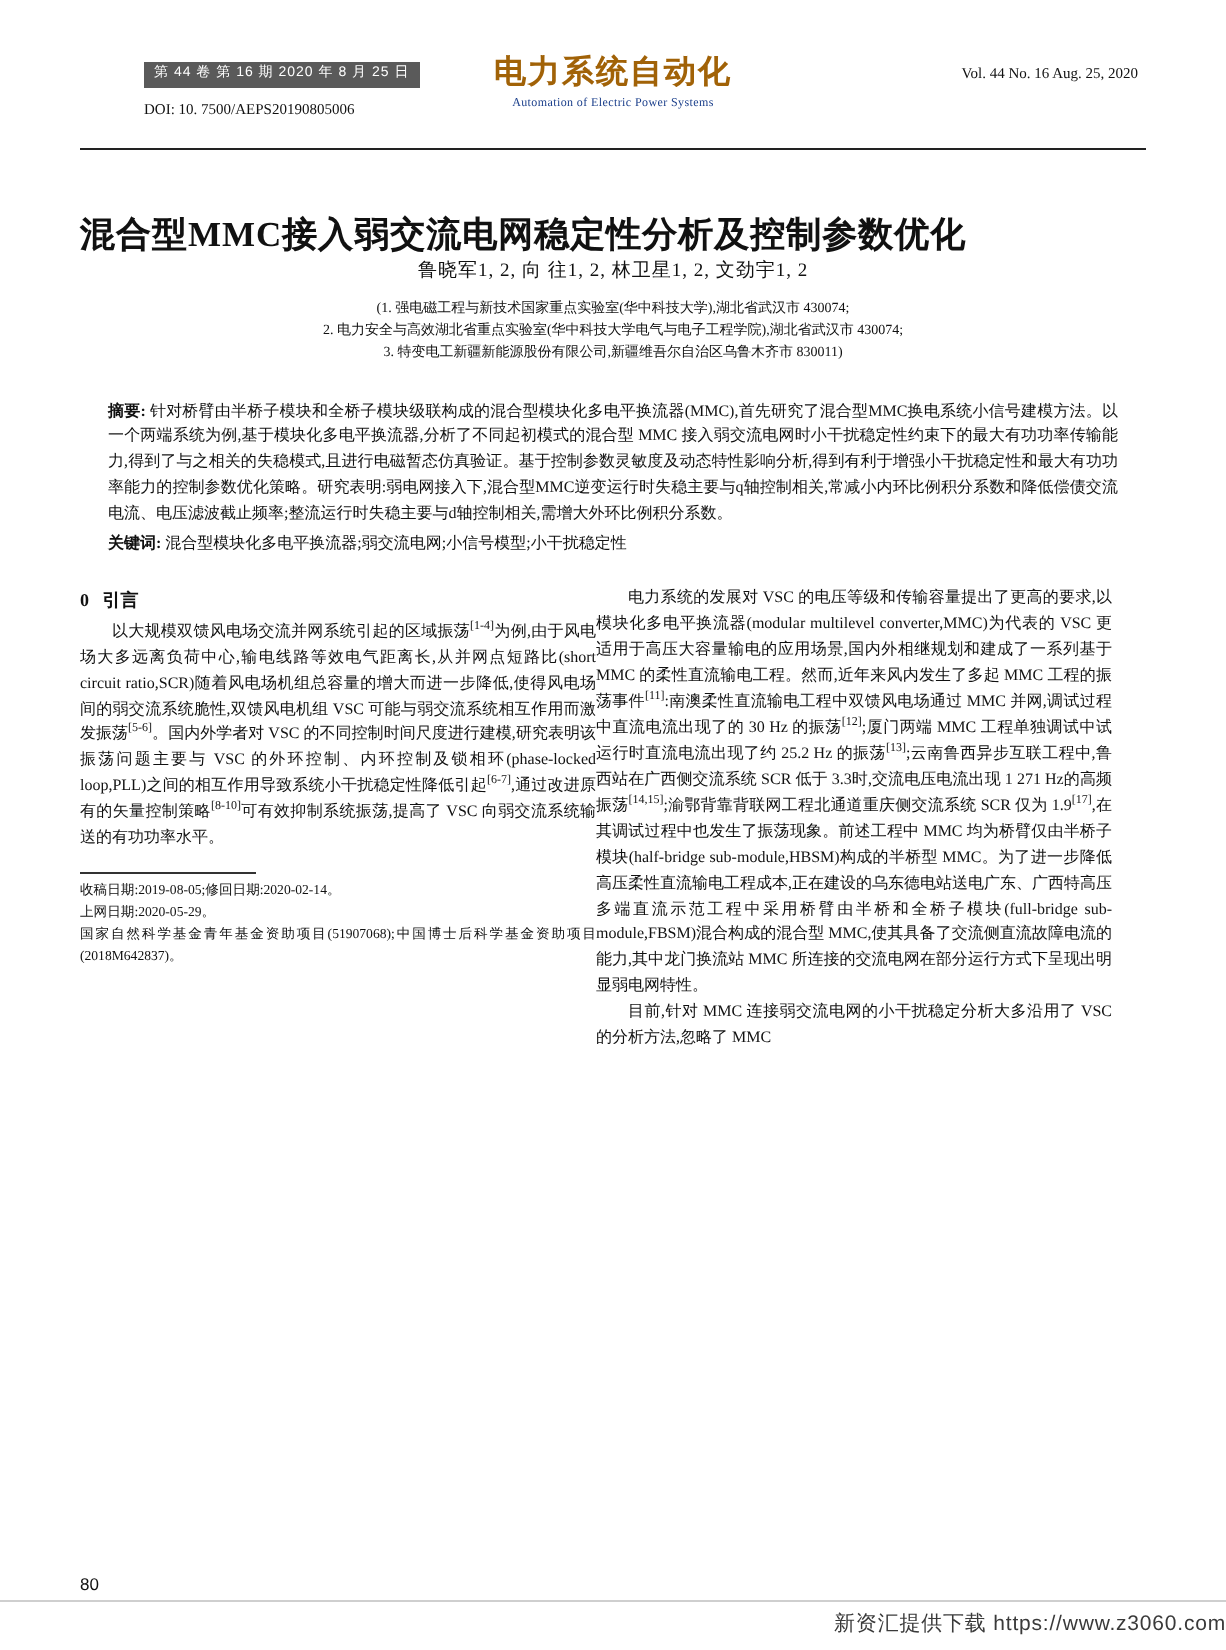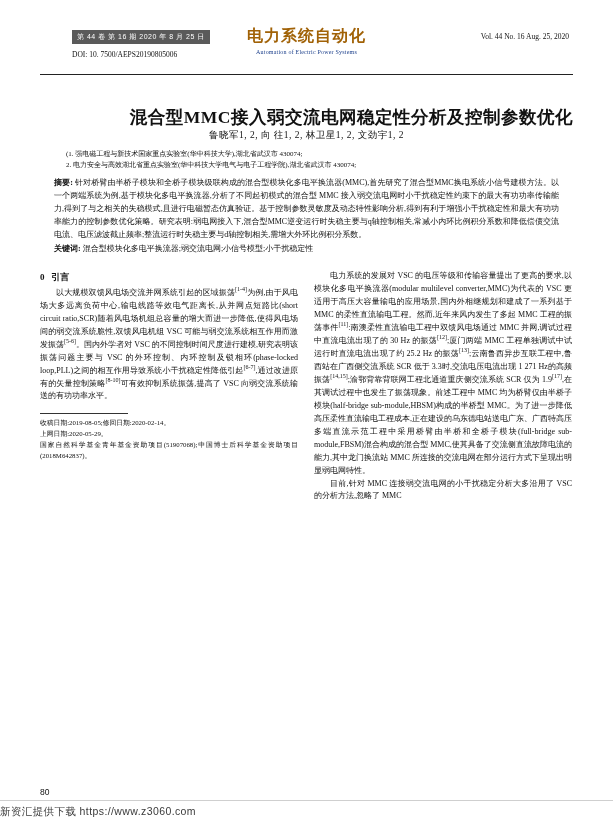--- a/index.html
+++ b/index.html
@@ -79,62 +79,62 @@
     font-size: 7.5px;
     font-family: "Liberation Serif", serif;
   }
   .rule {
     border-top: 0.8px solid #222;
     margin-top: 2px;
   }
 
   
   .title {
-    text-align: right;
+    text-align: left;
     font-size: 17.5px;
     font-weight: bold;
     letter-spacing: 0.5px;
     margin-top: 30px;
     font-family: "Liberation Serif", serif;
   }
   .authors {
     text-align: center;
     font-size: 9.5px;
     letter-spacing: 0.5px;
   }
   .affil {
+    text-align: center;
     font-size: 7px;
     line-height: 1.55;
     margin-top: 7px;
     padding: 0 26px;
   }
 
   
   .abstract {
-    margin-top: 6px;
+    margin-top: 18px;
     font-size: 8px;
     line-height: 1.62;
     text-align: justify;
     padding: 0 14px;
   }
   .abstract .lbl { font-weight: bold; }
   .keywords {
     margin-top: 2px;
     font-size: 8px;
     line-height: 1.6;
     text-align: justify;
     padding: 0 14px;
   }
   .keywords .lbl { font-weight: bold; }
 
   
   .columns {
     margin-top: 14px;
     display: flex;
-    gap: 16px;
   }
   .col {
     width: 258px;
     font-size: 8px;
     line-height: 1.62;
     text-align: justify;
   }
   .sec-head {
     font-size: 9px;
     font-weight: bold;
@@ -167,21 +167,21 @@
     left: 40px;
     bottom: 28px;
     font-size: 8.5px;
     font-family: "Liberation Sans", sans-serif;
   }
   .watermark {
     position: absolute;
     left: 0;
     right: 0;
     bottom: 6px;
-    text-align: left;
+    text-align: right;
     font-size: 10.5px;
     color: #3a3a3a;
     font-family: "Liberation Sans", sans-serif;
     letter-spacing: 0.4px;
   }
   .bottom-rule {
     position: absolute;
     left: 0; right: 0;
     bottom: 24px;
     border-top: 1px solid #cfcfcf;
@@ -205,20 +205,21 @@
   </div>
   <div class="rule"></div>
 
   <div class="title">混合型MMC接入弱交流电网稳定性分析及控制参数优化</div>
 
   <div class="authors">鲁晓军1, 2,    向    往1, 2,    林卫星1, 2,    文劲宇1, 2</div>
 
   <div class="affil">
     <div>(1. 强电磁工程与新技术国家重点实验室(华中科技大学),湖北省武汉市 430074;</div>
     <div>2. 电力安全与高效湖北省重点实验室(华中科技大学电气与电子工程学院),湖北省武汉市 430074;</div>
+    <div>3. 特变电工新疆新能源股份有限公司,新疆维吾尔自治区乌鲁木齐市 830011)</div>
   </div>
 
   <div class="abstract">
     <span class="lbl">摘要:</span>
     <span>针对桥臂由半桥子模块和全桥子模块级联构成的混合型模块化多电平换流器(MMC),首先研究了混合型MMC换电系统小信号建模方法。以一个两端系统为例,基于模块化多电平换流器,分析了不同起初模式的混合型 MMC 接入弱交流电网时小干扰稳定性约束下的最大有功功率传输能力,得到了与之相关的失稳模式,且进行电磁暂态仿真验证。基于控制参数灵敏度及动态特性影响分析,得到有利于增强小干扰稳定性和最大有功功率能力的控制参数优化策略。研究表明:弱电网接入下,混合型MMC逆变运行时失稳主要与q轴控制相关,常减小内环比例积分系数和降低偿债交流电流、电压滤波截止频率;整流运行时失稳主要与d轴控制相关,需增大外环比例积分系数。</span>
   </div>
 
   <div class="keywords">
     <span class="lbl">关键词:</span>
     <span>混合型模块化多电平换流器;弱交流电网;小信号模型;小干扰稳定性</span>

